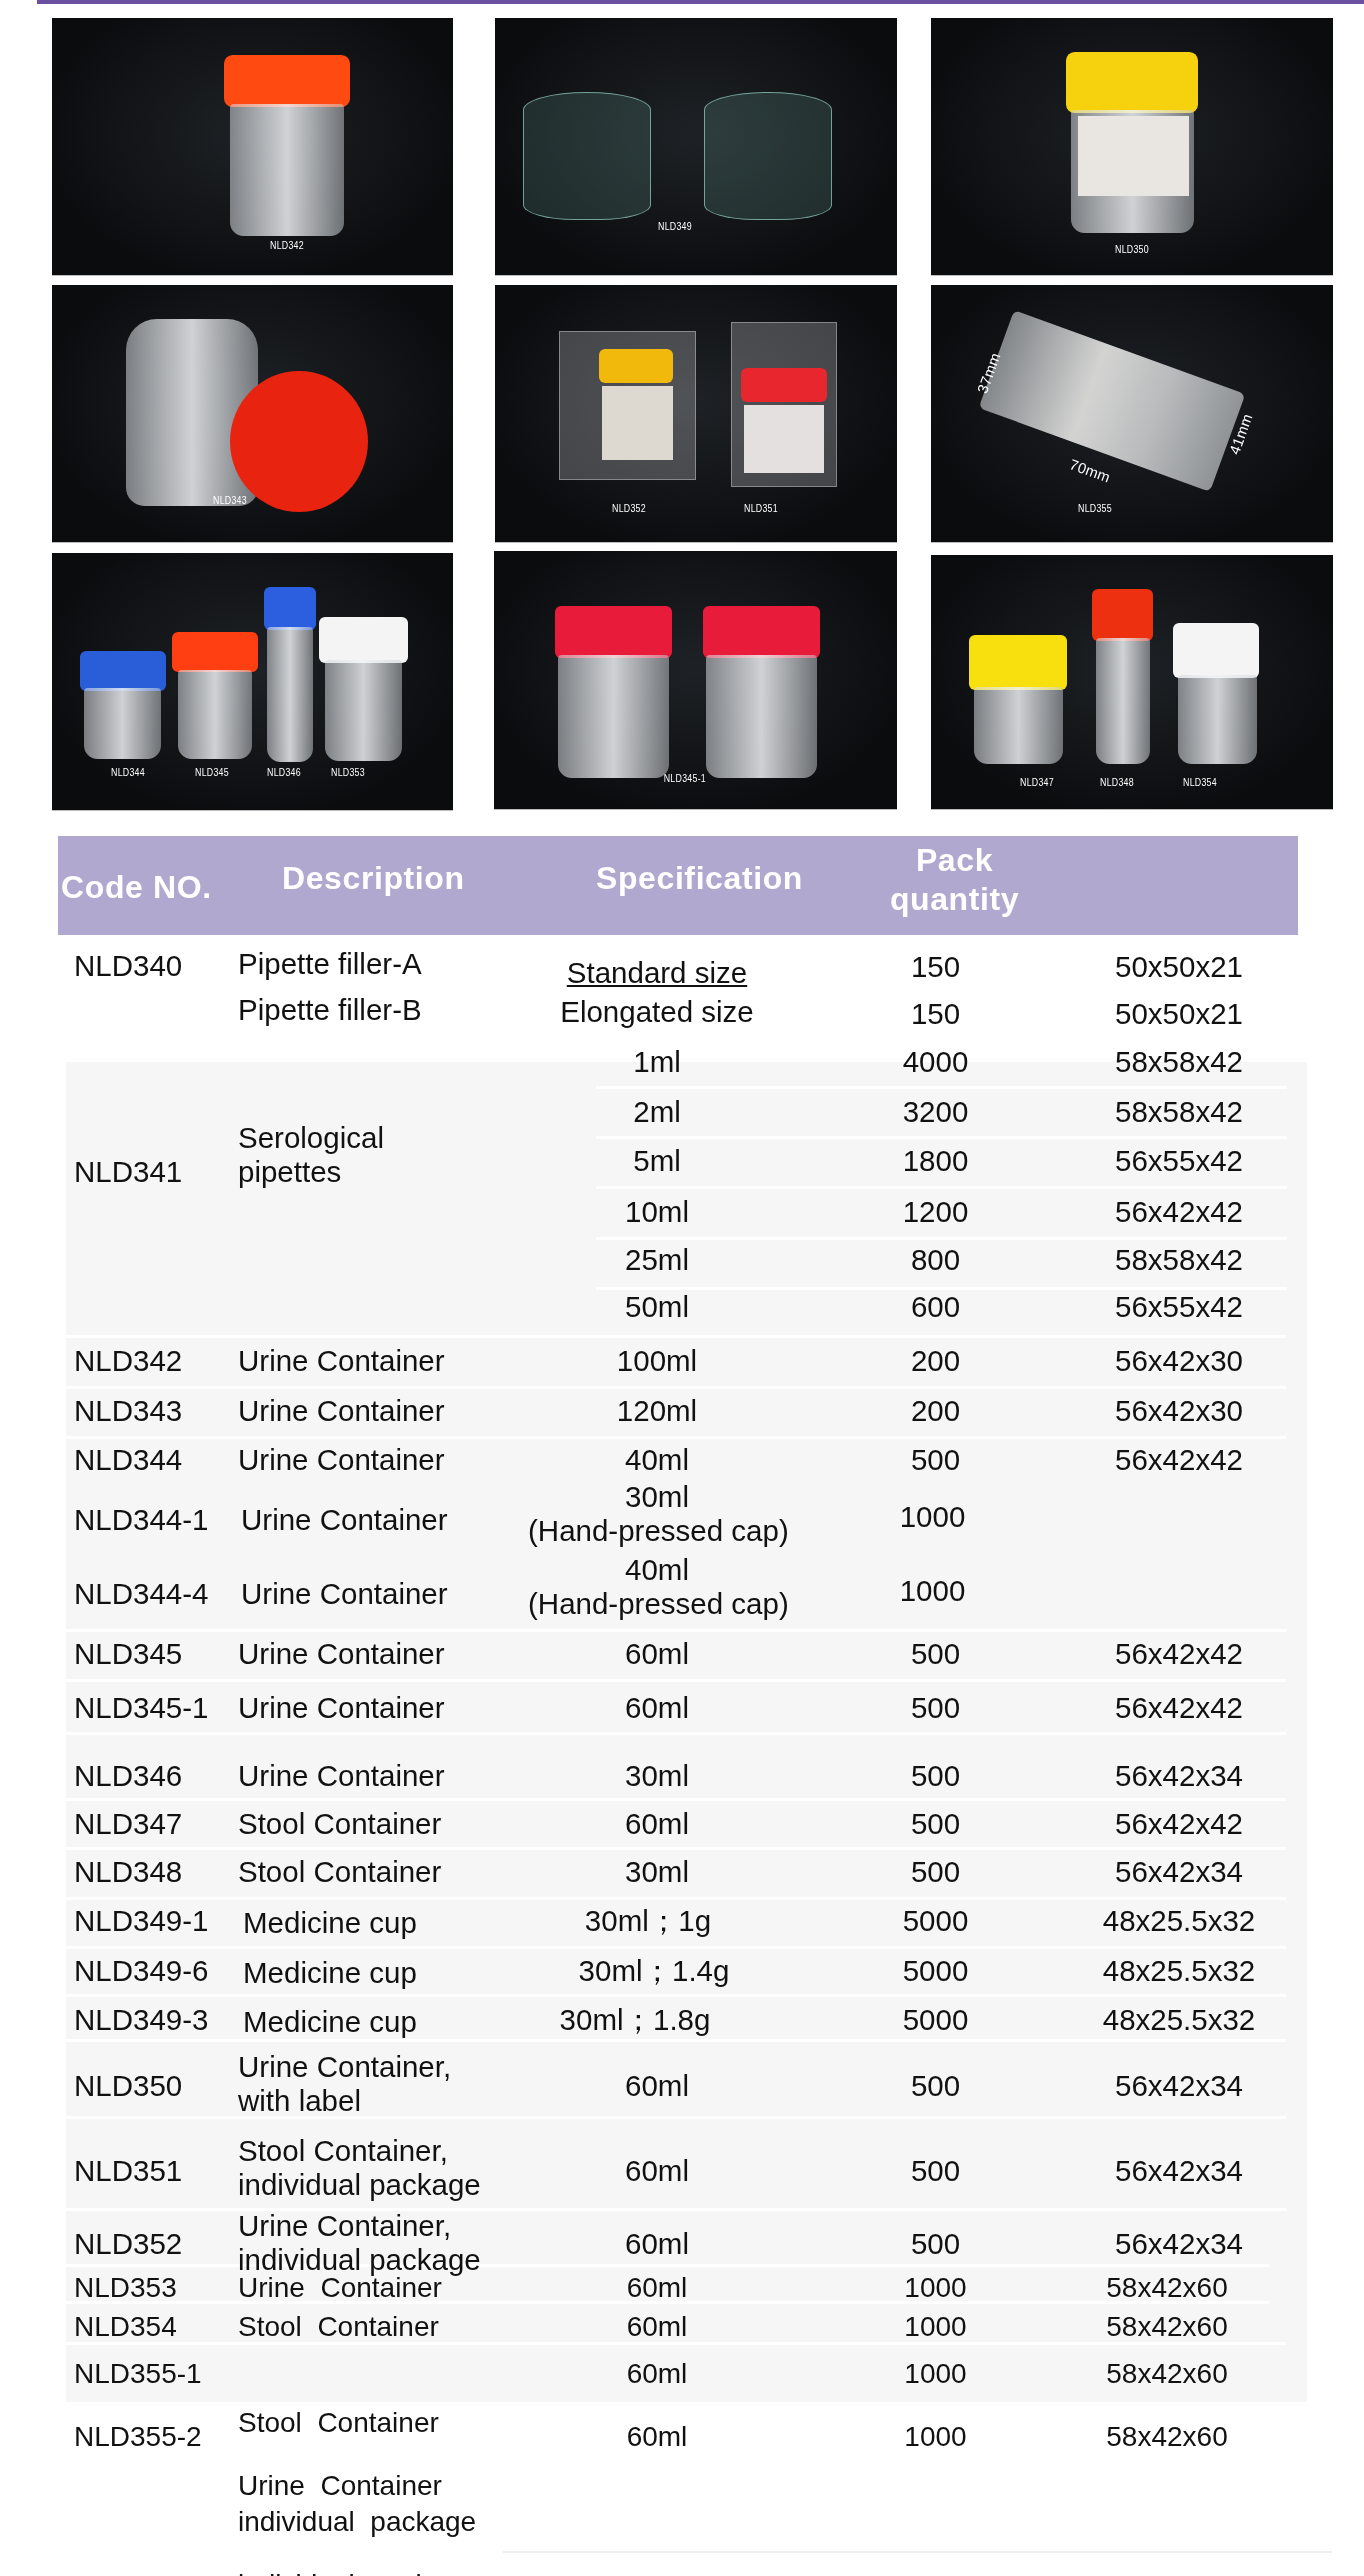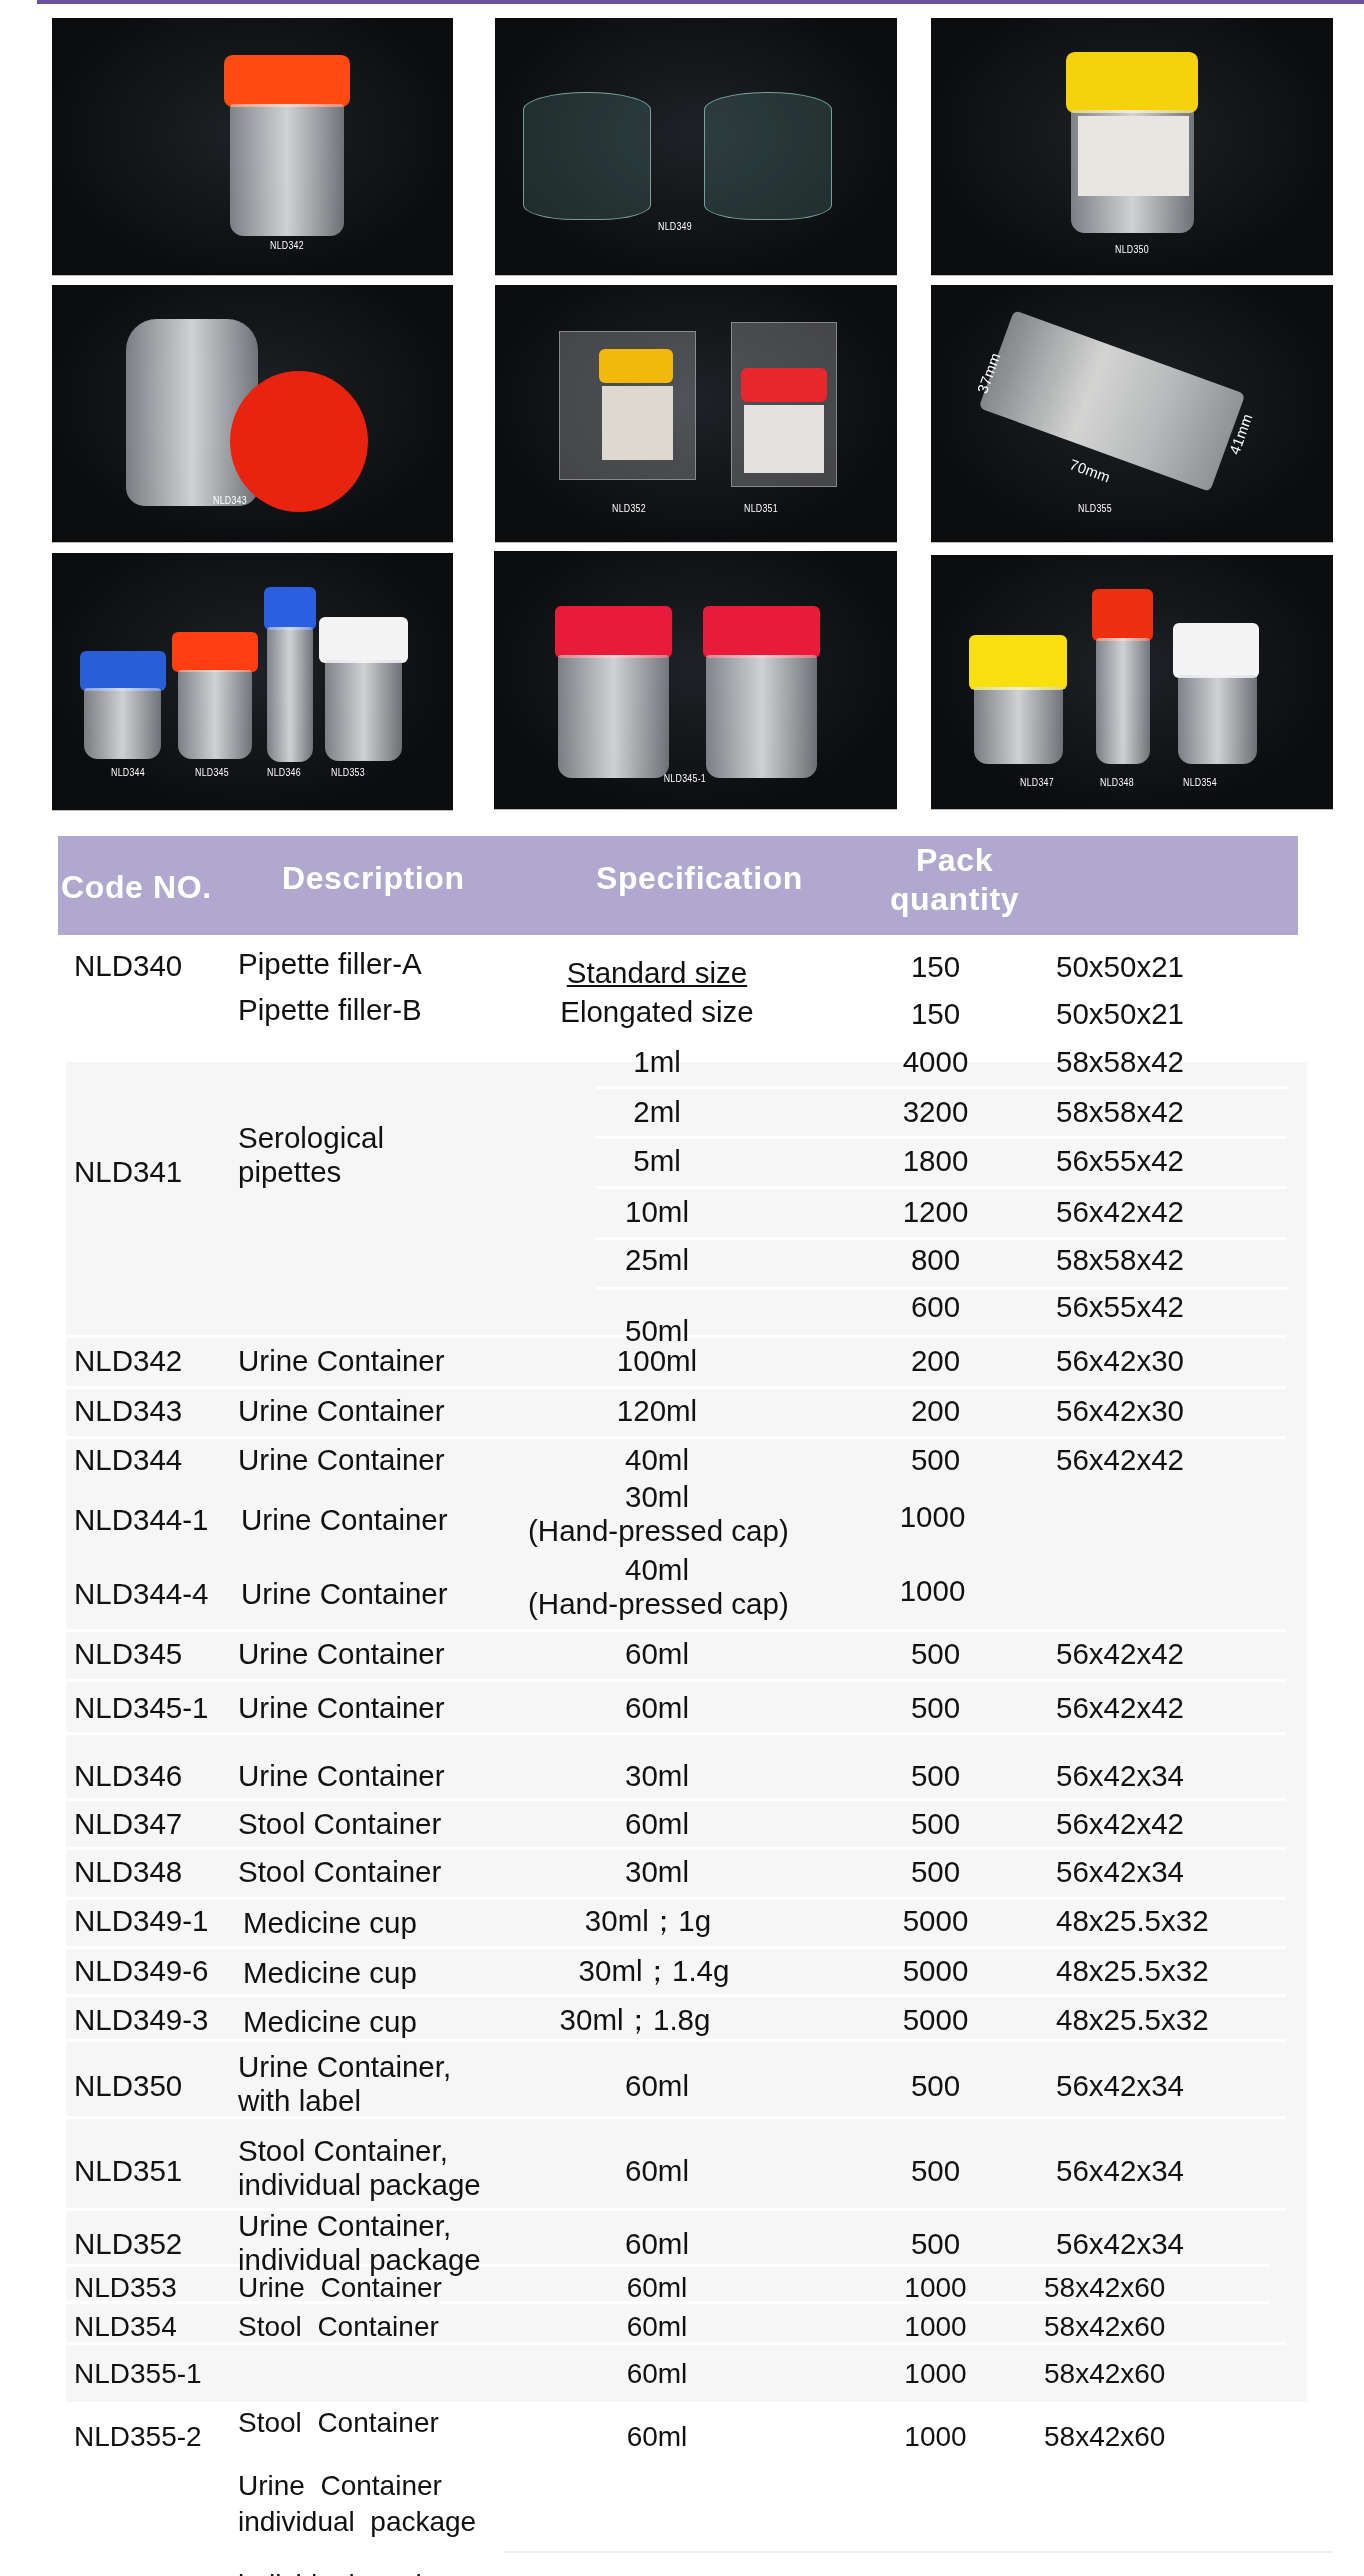--- a/index.html
+++ b/index.html
@@ -20,21 +20,21 @@
   .thead { position:absolute; left:58px; top:836px; width:1240px; height:99px; background:#b0a8ce; }
   .th { position:absolute; color:#fff; font-weight:bold; font-size:32px; line-height:39px;
         text-align:center; white-space:nowrap; letter-spacing:0.6px; }
   .band { position:absolute; background:#f6f6f6; }
   .sep { position:absolute; height:2.5px; background:#ffffff; }
   .cell { position:absolute; font-size:29.5px; line-height:34px; white-space:nowrap; color:#111; }
   .c-code { left:74px; }
   .c-desc { left:238px; }
   .c-spec { left:528px; width:258px; text-align:center; }
   .c-qty { left:859px; width:153px; text-align:center; }
-  .c-dim { left:1056px; width:246px; text-align:left; }
+  .c-dim { left:1056px; width:246px; text-align:center; }
   .two { line-height:34px; }
   .bottomrule { position:absolute; left:503px; top:2551px; width:829px; height:1.8px; background:#eeeeee; }
 </style>
 </head>
 <body>
 
 <div class="topbar"></div>
 
 <div class="photo" style="left:52px;top:18.4px;width:385px;height:257px;">
   <div class="obj lid" style="left:172px;top:37px;width:126px;height:52px;background:#ff4a12;border-radius:8.6px;"></div>
@@ -168,21 +168,21 @@
 <div class="cell c-dim" style="top:1095px;">58x58x42</div>
 <div class="cell c-spec" style="top:1144px;">5ml</div>
 <div class="cell c-qty" style="top:1144px;">1800</div>
 <div class="cell c-dim" style="top:1144px;">56x55x42</div>
 <div class="cell c-spec" style="top:1195px;">10ml</div>
 <div class="cell c-qty" style="top:1195px;">1200</div>
 <div class="cell c-dim" style="top:1195px;">56x42x42</div>
 <div class="cell c-spec" style="top:1243px;">25ml</div>
 <div class="cell c-qty" style="top:1243px;">800</div>
 <div class="cell c-dim" style="top:1243px;">58x58x42</div>
-<div class="cell c-spec" style="top:1290px;margin-top:24px;">50ml</div>
+<div class="cell c-spec" style="top:1290px;">50ml</div>
 <div class="cell c-qty" style="top:1290px;">600</div>
 <div class="cell c-dim" style="top:1290px;">56x55x42</div>
 
 <div class="cell c-code" style="top:1344px;">NLD342</div>
 <div class="cell c-desc" style="top:1344px;">Urine Container</div>
 <div class="cell c-spec" style="top:1344px;">100ml</div>
 <div class="cell c-qty" style="top:1344px;">200</div>
 <div class="cell c-dim" style="top:1344px;">56x42x30</div>
 
 <div class="cell c-code" style="top:1394px;">NLD343</div>

